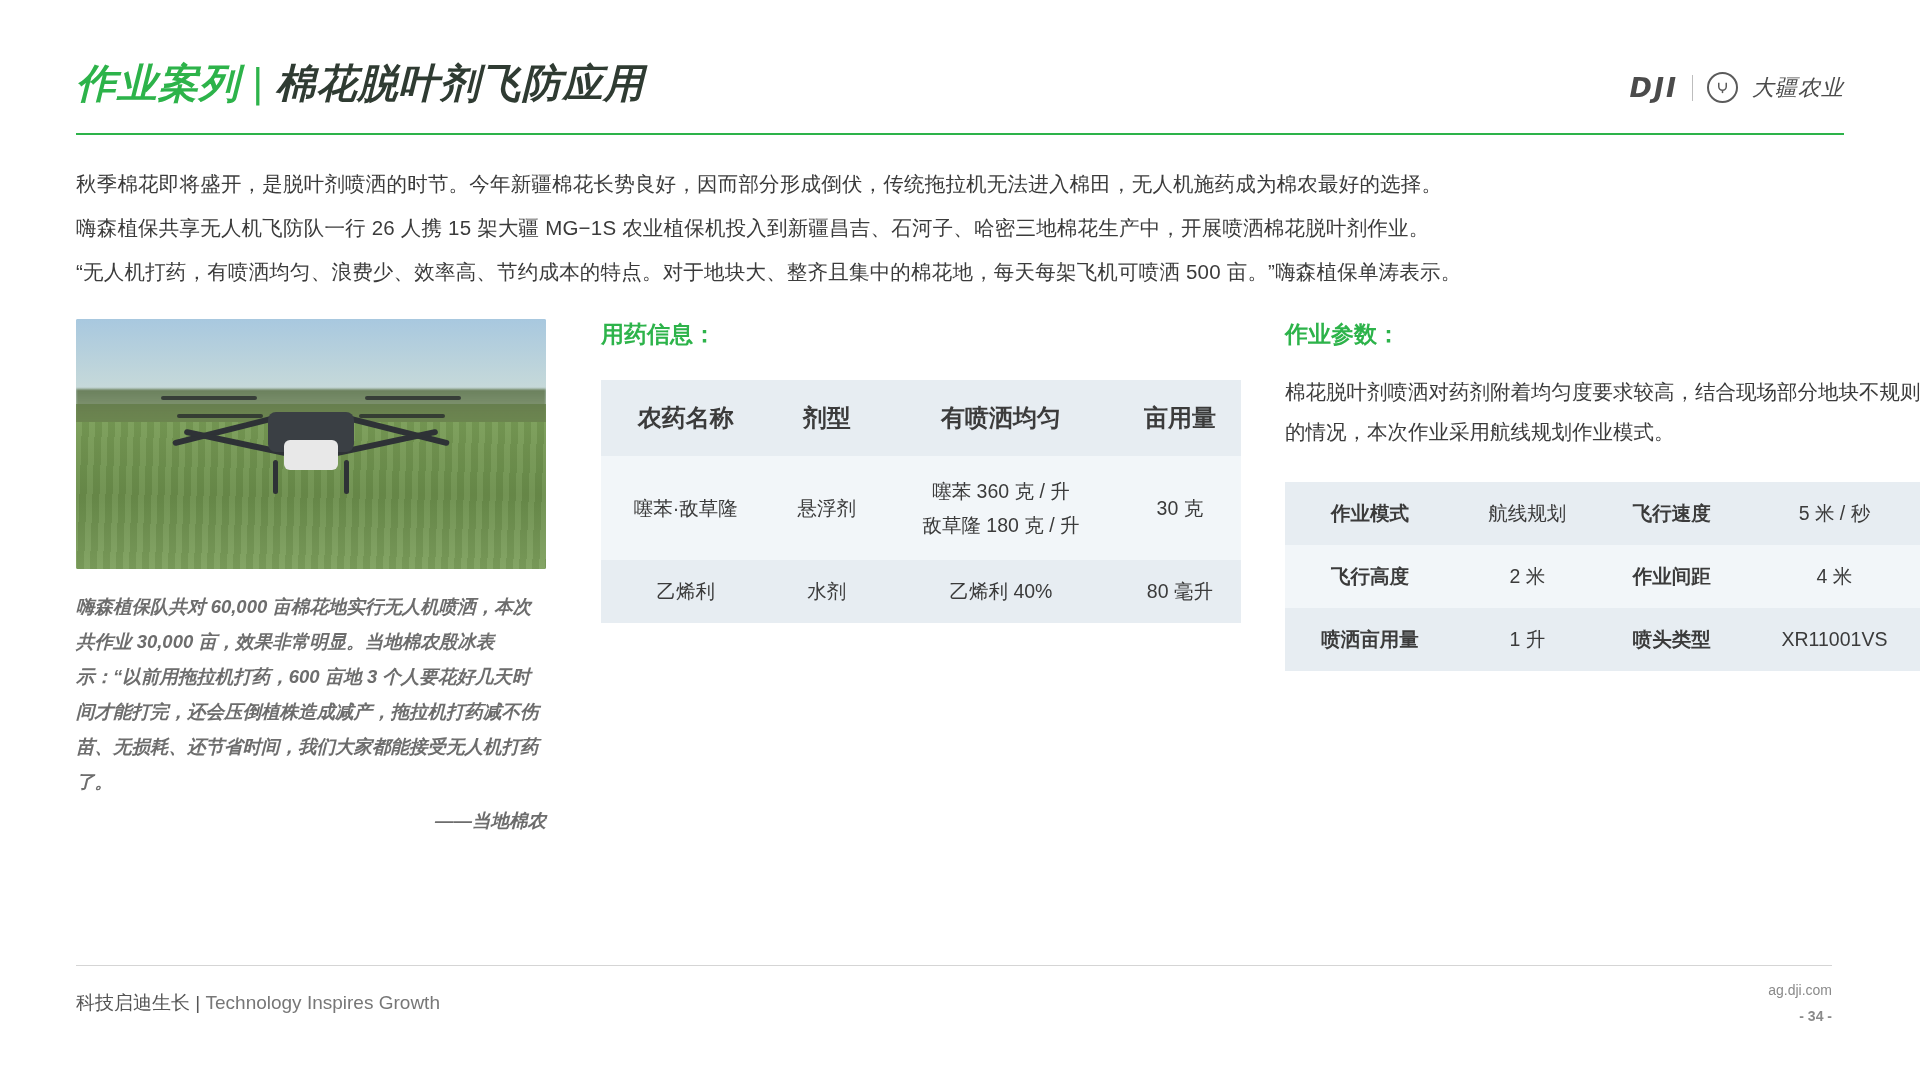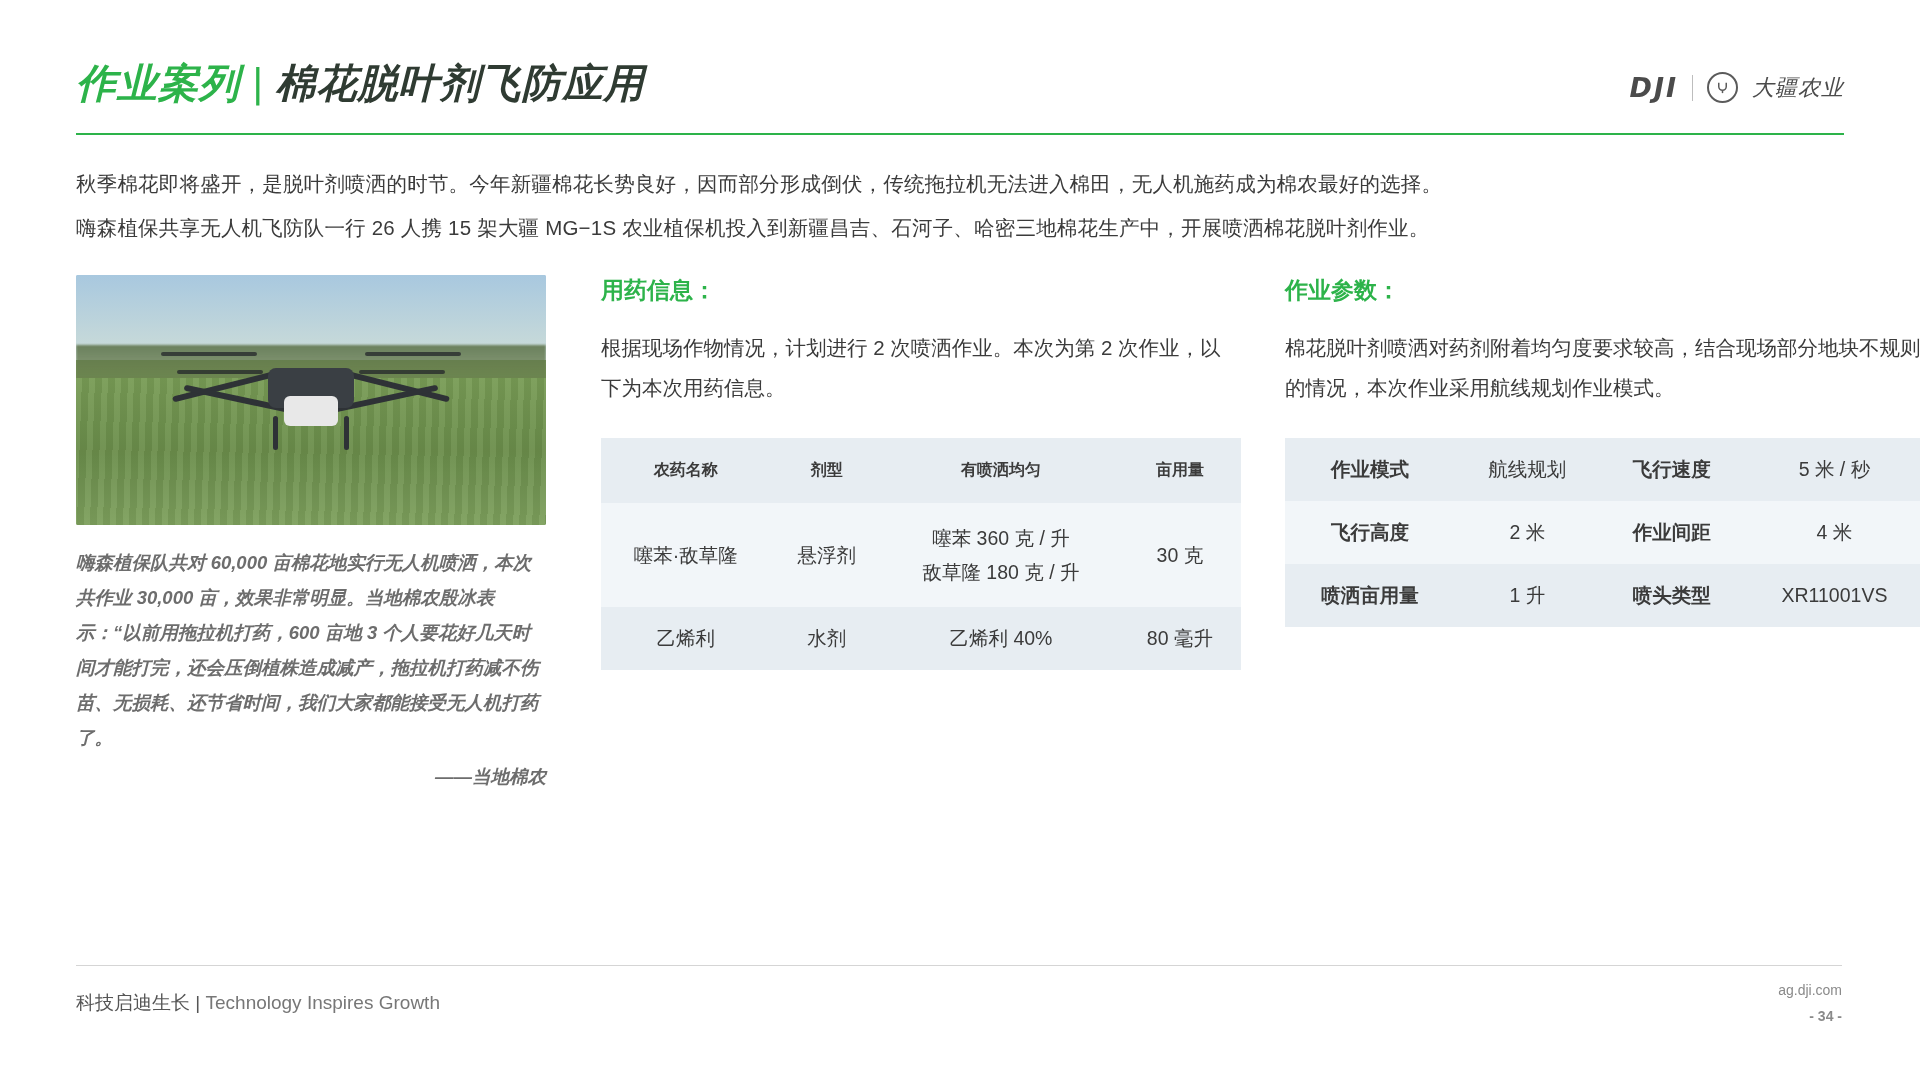--- a/index.html
+++ b/index.html
@@ -200,29 +200,29 @@
     color: #3b3b3b;
   }
   table td, table th {
     text-align: center;
     vertical-align: middle;
     padding: 18px 16px;
     font-weight: normal;
   }
   .row-a { background: #e7edf2; }
   .row-b { background: #f2f6f9; }
-  .th-row td { font-weight: bold; font-size: 16px; padding: 22px 6px; }
+  .th-row td { font-weight: bold; font-size: 24px; padding: 22px 6px; }
   .cell-bold { font-weight: bold; }
   .two-line { line-height: 34px; }
 
   
   .footer {
     position: absolute;
     left: 76px;
-    right: 78px;
+    right: 88px;
     bottom: 56px;
   }
   .footer-rule {
     height: 1px;
     background: #d5d5d5;
     margin-bottom: 16px;
   }
   .footer-inner {
     display: flex;
     align-items: center;
@@ -266,20 +266,21 @@
         </svg>
       </span>
       <span class="brand-text">大疆农业</span>
     </div>
   </div>
   <div class="rule"></div>
 
   <div class="intro">
     <p>秋季棉花即将盛开，是脱叶剂喷洒的时节。今年新疆棉花长势良好，因而部分形成倒伏，传统拖拉机无法进入棉田，无人机施药成为棉农最好的选择。</p>
     <p>嗨森植保共享无人机飞防队一行 26 人携 15 架大疆 MG−1S 农业植保机投入到新疆昌吉、石河子、哈密三地棉花生产中，开展喷洒棉花脱叶剂作业。</p>
+    <p>“无人机打药，有喷洒均匀、浪费少、效率高、节约成本的特点。对于地块大、整齐且集中的棉花地，每天每架飞机可喷洒 500 亩。”嗨森植保单涛表示。</p>
   </div>
 
   <div class="body-grid">
 
     <div class="col-left">
       <div class="photo">
         <div class="sky-haze"></div>
         <div class="treeline"></div>
         <div class="field"></div>
         <div class="drone">
@@ -298,21 +299,20 @@
         </div>
       </div>
       <div class="caption">
         <span>嗨森植保队共对 60,000 亩棉花地实行无人机喷洒，本次共作业 30,000 亩，效果非常明显。当地棉农殷冰表示：“以前用拖拉机打药，600 亩地 3 个人要花好几天时间才能打完，还会压倒植株造成减产，拖拉机打药减不伤苗、无损耗、还节省时间，我们大家都能接受无人机打药了。</span>
         <span class="sign">——当地棉农</span>
       </div>
     </div>
 
     <div class="col-mid">
       <div class="sec-title">用药信息：</div>
-      <div class="sec-text">根据现场作物情况，计划进行 2 次喷洒作业。本次为第 2 次作业，以下为本次用药信息。</div>
 
       <table>
         <tbody>
           <tr class="row-a th-row">
             <td>农药名称</td>
             <td>剂型</td>
             <td>有喷洒均匀</td>
             <td>亩用量</td>
           </tr>
           <tr class="row-b">

